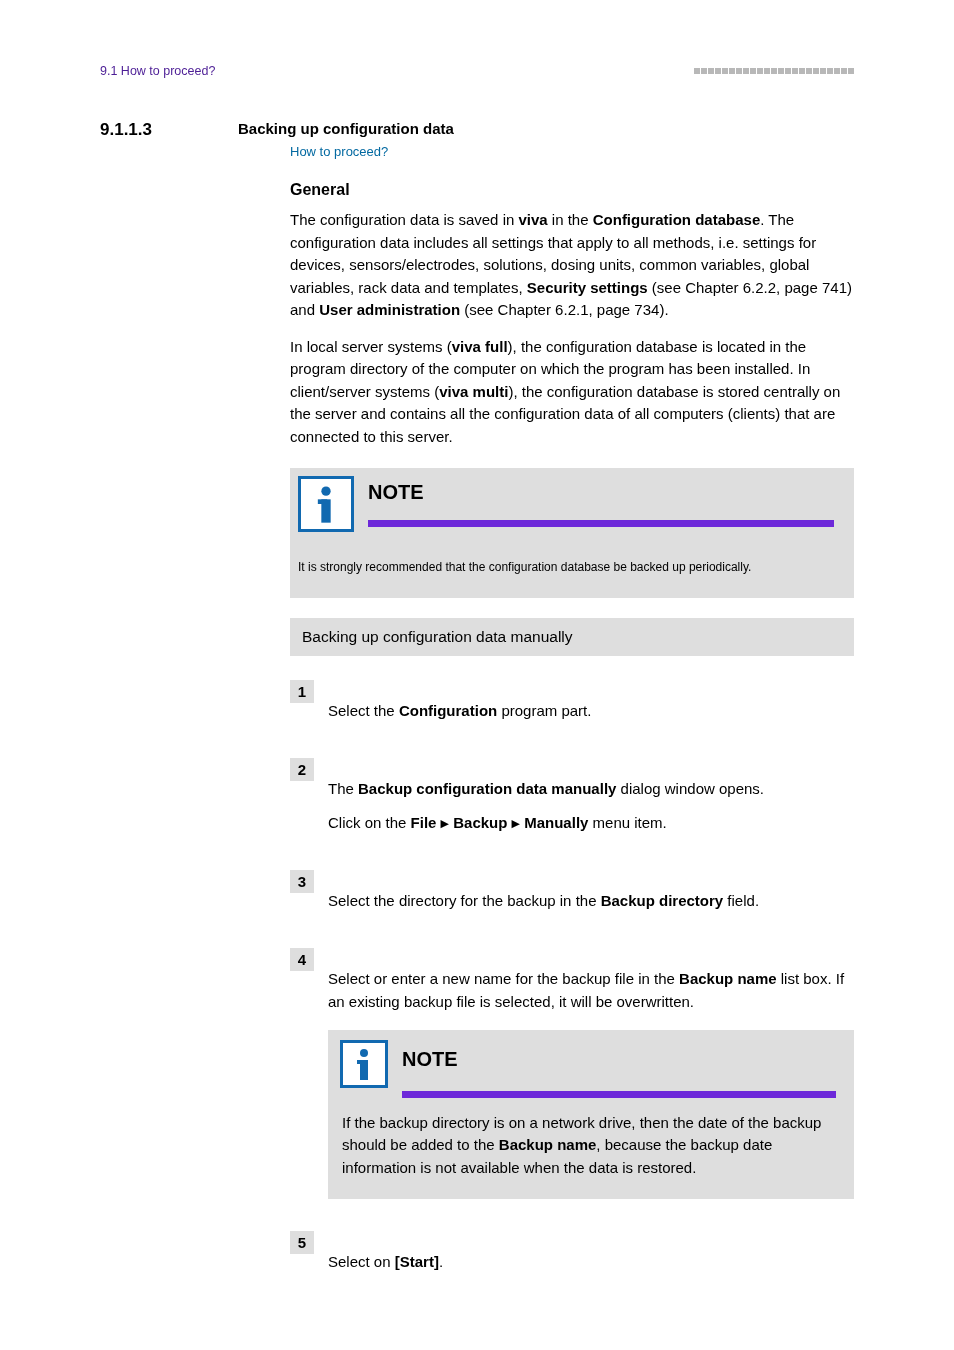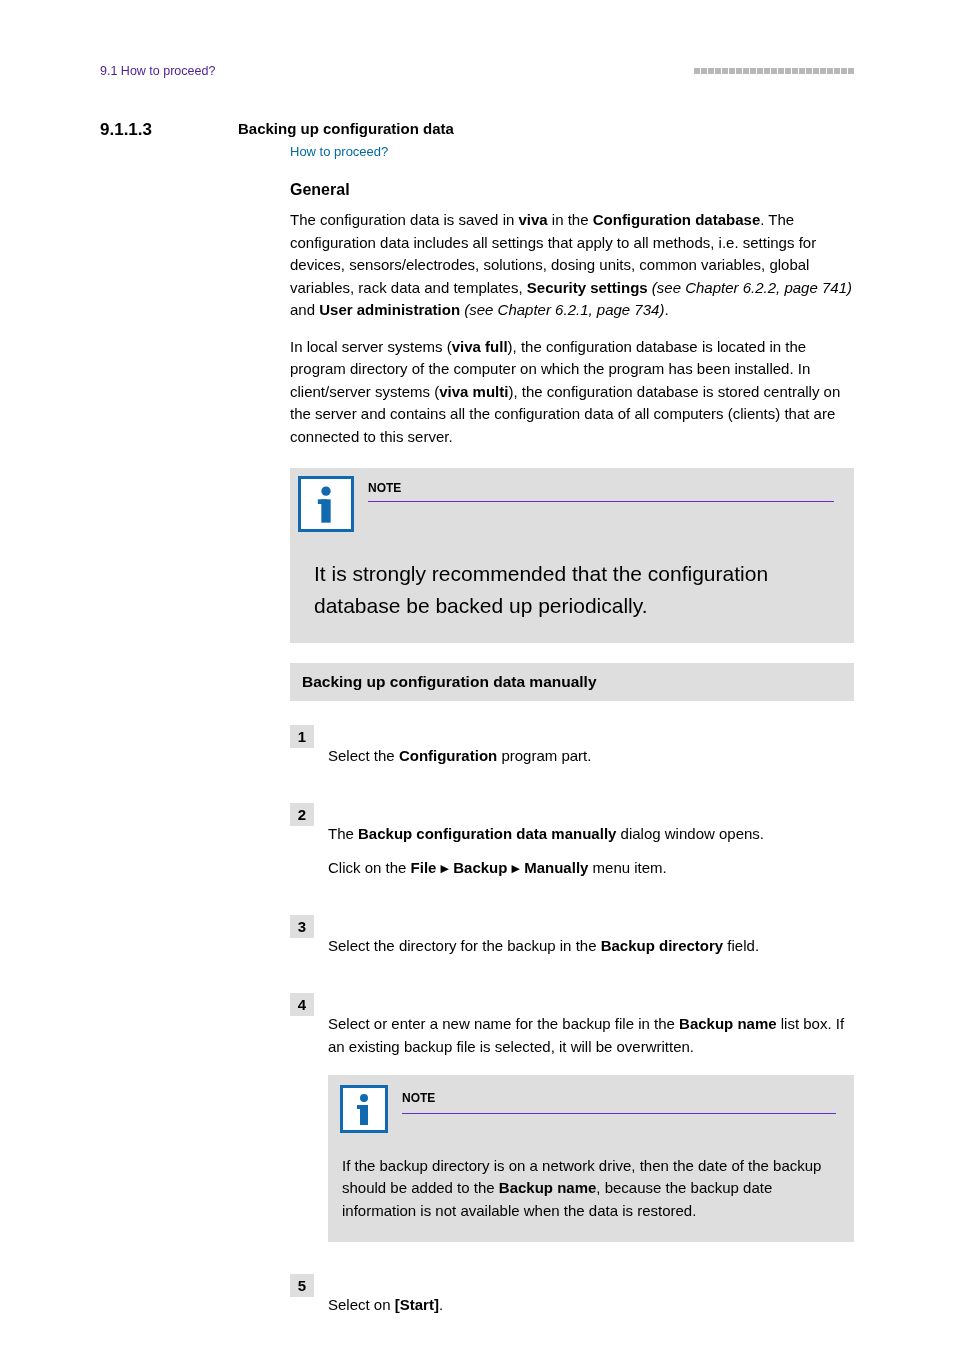--- a/index.html
+++ b/index.html
@@ -51,21 +51,21 @@
     font-weight: bold;
     font-size: 16px;
     margin-bottom: 10px;
   }
   .para {
     font-size: 15px;
     line-height: 1.5;
     margin-bottom: 14px;
   }
   .para .b { font-weight: bold; }
-  .para .i { font-style: italic; }
+  .para .i { }
   .note-box {
     background: #dedede;
     margin: 20px 0 16px 0;
   }
   .note-head {
     display: flex;
     align-items: stretch;
   }
   .note-icon {
     width: 56px;
@@ -78,32 +78,32 @@
     justify-content: center;
     flex-shrink: 0;
   }
   .note-title-wrap {
     flex: 1;
     padding-top: 13px;
     padding-right: 20px;
   }
   .note-title {
     font-weight: bold;
+    font-size: 20px;
+    padding-bottom: 16px;
+    border-bottom: 7px solid #6d28d9;
+  }
+  .note-body {
     font-size: 12px;
-    padding-bottom: 6px;
-    border-bottom: 1px solid #6d28d9;
-  }
-  .note-body {
-    font-size: 21px;
     line-height: 1.5;
-    padding: 20px 26px 22px 24px;
+    padding: 20px 26px 22px 8px;
   }
   .proc-title {
     background: #dedede;
-    font-weight: bold;
+    font-weight: normal;
     font-size: 15.5px;
     padding: 10px 12px;
     margin: 20px 0 24px 0;
   }
   .step-row {
     display: flex;
     align-items: flex-start;
     margin-bottom: 26px;
   }
   .step-num {

